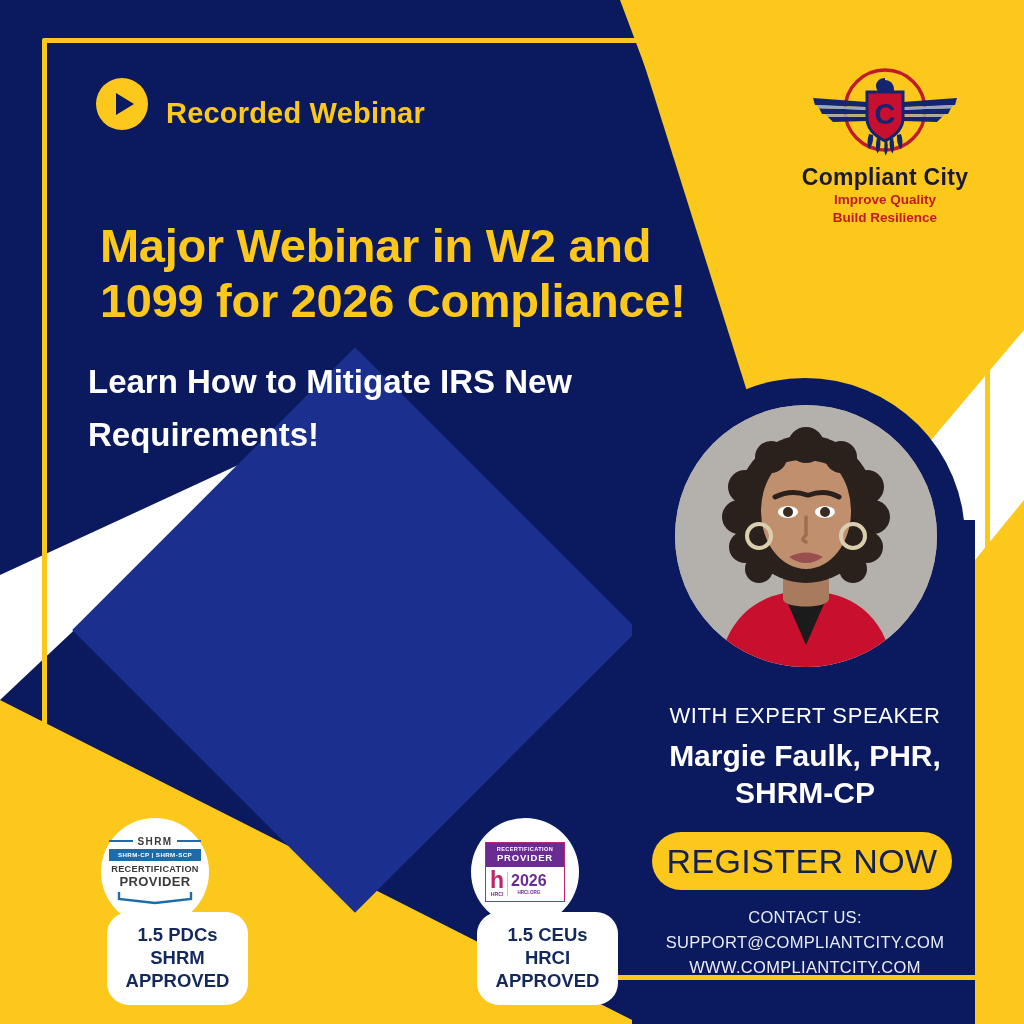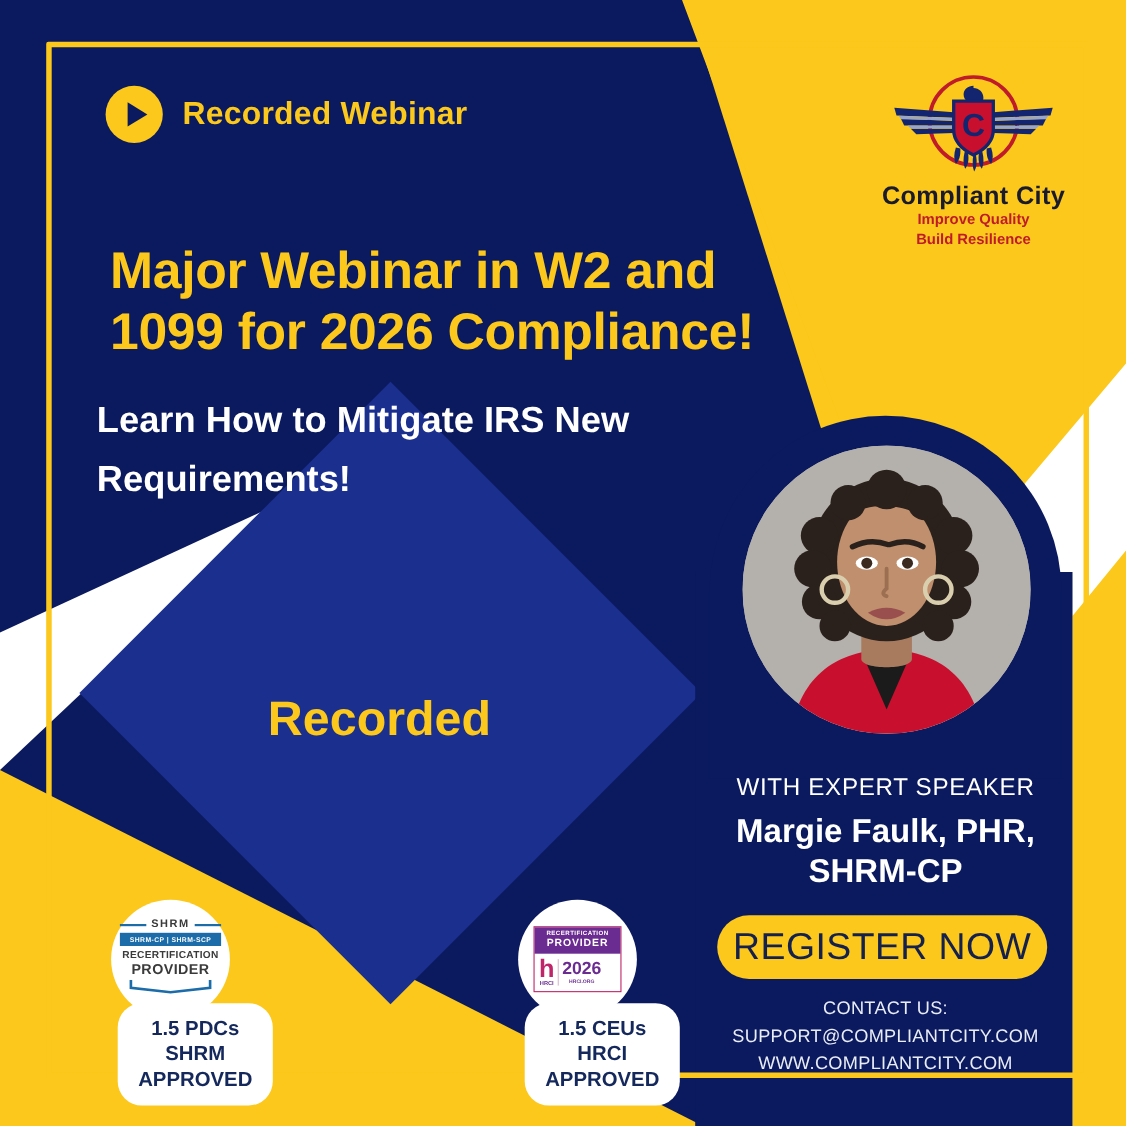--- a/index.html
+++ b/index.html
@@ -38,21 +38,21 @@
   .diamond{
     position:absolute;background:#1B2F8F;
     width:400px;height:400px;left:155px;top:430px;transform:rotate(45deg);
   }
   
   .frame{
     position:absolute;left:42px;top:38px;width:948px;height:942px;
     border:5px solid #FBC81B;border-radius:2px;box-sizing:border-box;
   }
   
-  .rec-row{position:absolute;left:96px;top:78px;display:flex;align-items:center;gap:18px;}
+  .rec-row{position:absolute;left:96px;top:78px;display:flex;align-items:flex-end;gap:18px;}
   .play-circle{
     width:52px;height:52px;border-radius:50%;background:#FBC81B;
     display:flex;align-items:center;justify-content:center;
   }
   .play-tri{
     width:0;height:0;border-left:18px solid #0B1A5E;
     border-top:11px solid transparent;border-bottom:11px solid transparent;
     margin-left:5px;
   }
   .rec-label{color:#FBC81B;font-size:29px;font-weight:bold;letter-spacing:.2px;}
@@ -208,21 +208,20 @@
     <div>Major Webinar in W2 and</div>
     <div>1099 for 2026 Compliance!</div>
   </div>
 
   <div class="subhead">
     <div>Learn How to Mitigate IRS New</div>
     <div>Requirements!</div>
   </div>
 
   <div class="rec-session">
-    <div>Recorded</div>
   </div>
 
   <div class="sp-panel"></div>
   <div class="sp-photo">
     <svg width="262" height="262" viewBox="0 0 262 262">
       <rect width="262" height="262" fill="#b4b1ac"></rect>
 
       <path d="M44 262 C52 208 88 186 131 186 C174 186 210 208 218 262 Z" fill="#C8102E"></path>
       <path d="M110 192 L131 240 L152 192 L140 184 L122 184 Z" fill="#1b1b1b"></path>
 

